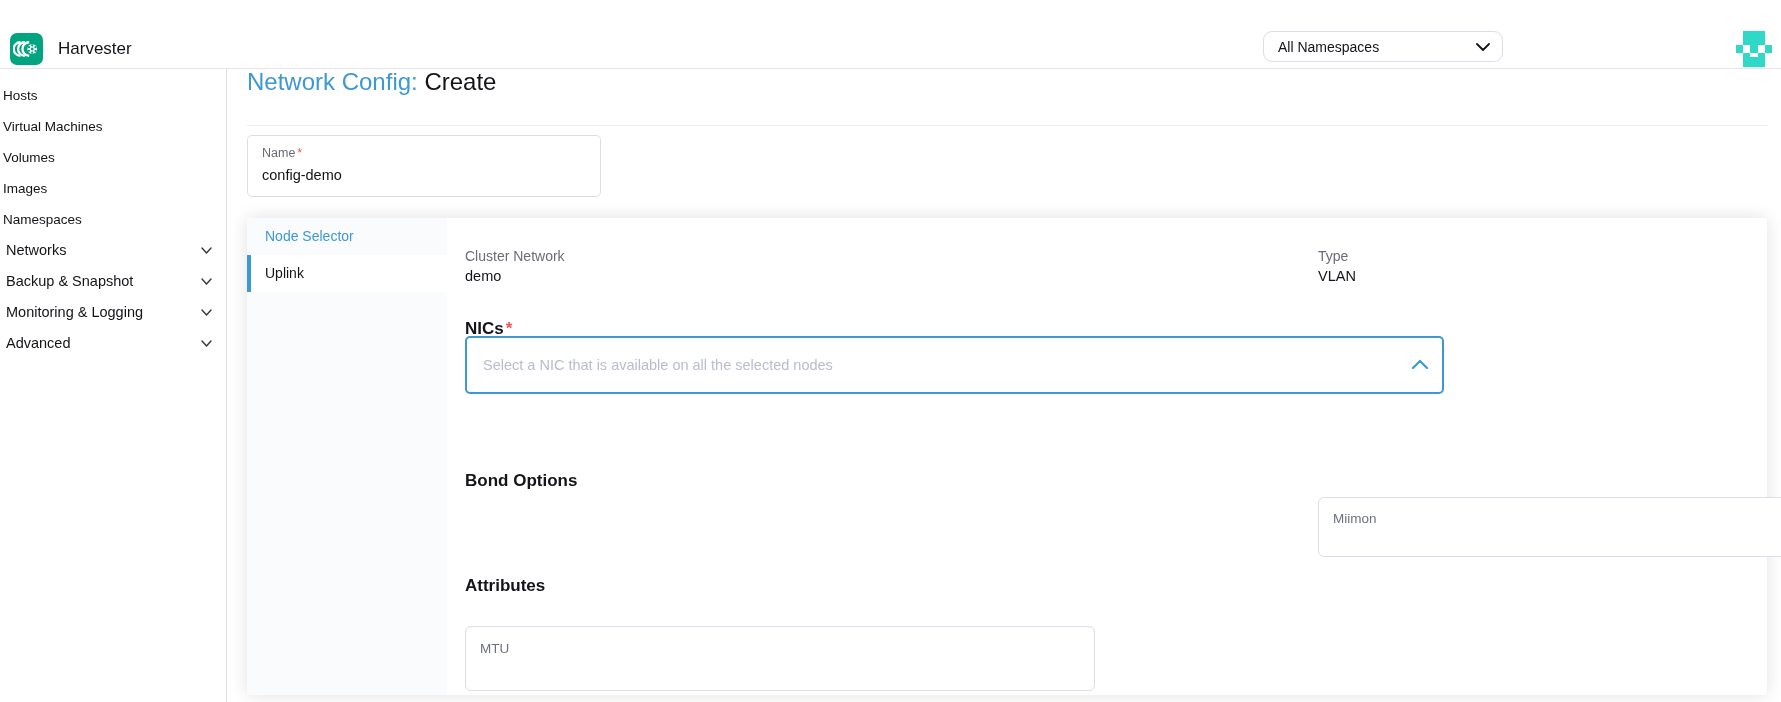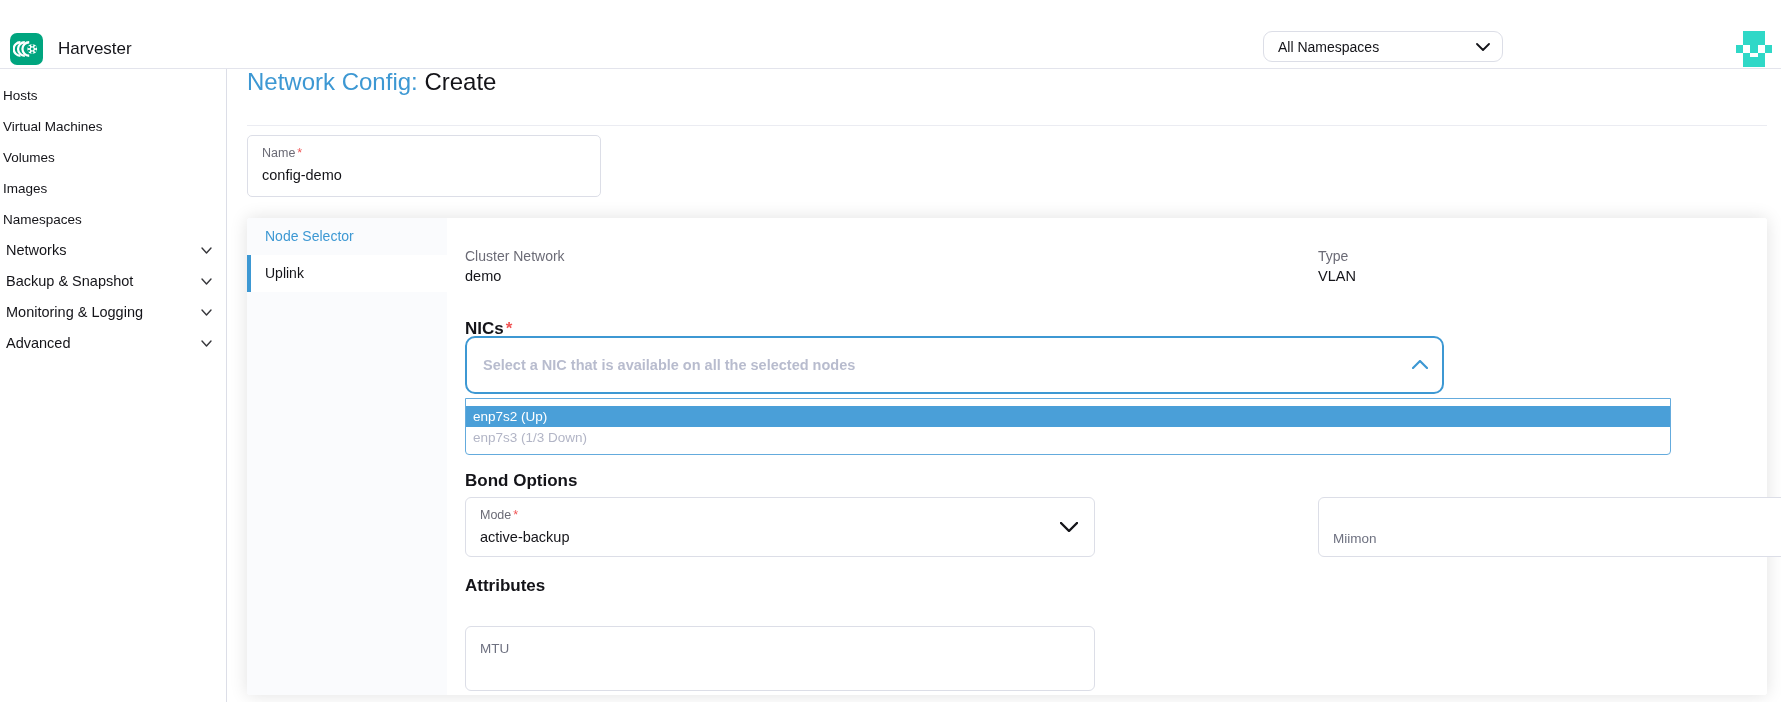--- a/index.html
+++ b/index.html
@@ -53,35 +53,35 @@
   .panel-content { position:absolute; left:200px; top:0; right:0; bottom:0; background:#fff;
                    border-radius:0 3px 3px 0; }
 
   .ro-label { position:absolute; font-size:14px; color:#6b6b76; }
   .ro-value { position:absolute; font-size:14.5px; color:#141419; font-weight:500; }
 
   .section-h { position:absolute; font-size:17px; font-weight:600; color:#141419; }
 
   
   .nic-select { position:absolute; left:18px; top:118px; width:979px; height:58px; background:#fff;
-                border:2px solid #3d98d3; border-radius:10px; cursor:pointer;font-weight:bold; }
+                border:2px solid #3d98d3; border-radius:5px; cursor:pointer; }
   .nic-select .placeholder { position:absolute; left:16px; top:19px; font-size:14.5px; color:#b8bcce; }
   .nic-select .chev-up { position:absolute; right:14px; top:22px; }
 
   .nic-menu { position:absolute; left:18px; top:180px; width:1206px; height:57px; background:#fff;
               border:1px solid #64abdd; border-radius:0 0 4px 4px; padding-top:7px; overflow:hidden; }
   .nic-option { height:21px; line-height:21px; padding-left:7px; font-size:13.5px; cursor:pointer; }
   .nic-option.highlighted { background:#4a9fd8; color:#fff; }
   .nic-option.muted { color:#b2b5c6; }
 
   
   .mode-box { left:18px; top:279px; width:630px; height:60px; border-radius:6px; }
   .mode-box .chev-dn { position:absolute; right:16px; top:24px; }
   .miimon-box { left:871px; top:279px; width:628px; height:60px; border-radius:6px; }
-  .miimon-box .f-label { top:13px; font-size:13.5px; color:#6e7180;margin-top:20px; }
+  .miimon-box .f-label { top:13px; font-size:13.5px; color:#6e7180; }
   .mtu-box { left:18px; top:385px; width:630px; height:65px; border-radius:6px;margin-top:23px; }
   .mtu-box .f-label { top:14px; font-size:13.5px; color:#6e7180; }
 </style>
 </head>
 <body>
 
 <div class="app">
 
   <div class="header">
     <div class="logo">
@@ -187,36 +187,23 @@
           <span>NICs</span><span class="req">*</span>
         </div>
 
         <div class="nic-select">
           <div class="placeholder">Select a NIC that is available on all the selected nodes</div>
           <svg class="chev-up" width="16" height="9" viewBox="0 0 16 9">
             <polyline points="1,8 8,1 15,8" fill="none" stroke="#3d98d3" stroke-width="2.2" stroke-linecap="round" stroke-linejoin="round"></polyline>
           </svg>
         </div>
 
-        <div class="nic-menu">
-          <div class="nic-option highlighted">enp7s2 (Up)</div>
-          <div class="nic-option muted">enp7s3 (1/3 Down)</div>
-        </div>
 
         <div class="section-h" style="left:18px; top:253px;">Bond Options</div>
 
-        <div class="field-box mode-box">
-          <div class="f-label">
-            <span>Mode</span><span class="req">*</span>
-          </div>
-          <div class="f-value">active-backup</div>
-          <svg class="chev-dn" width="18" height="10" viewBox="0 0 18 10">
-            <polyline points="1,1 9,9 17,1" fill="none" stroke="#141419" stroke-width="2.4" stroke-linecap="round" stroke-linejoin="round"></polyline>
-          </svg>
-        </div>
 
         <div class="field-box miimon-box">
           <div class="f-label">Miimon</div>
         </div>
 
         <div class="section-h" style="left:18px; top:358px;">Attributes</div>
 
         <div class="field-box mtu-box">
           <div class="f-label">MTU</div>
         </div>

